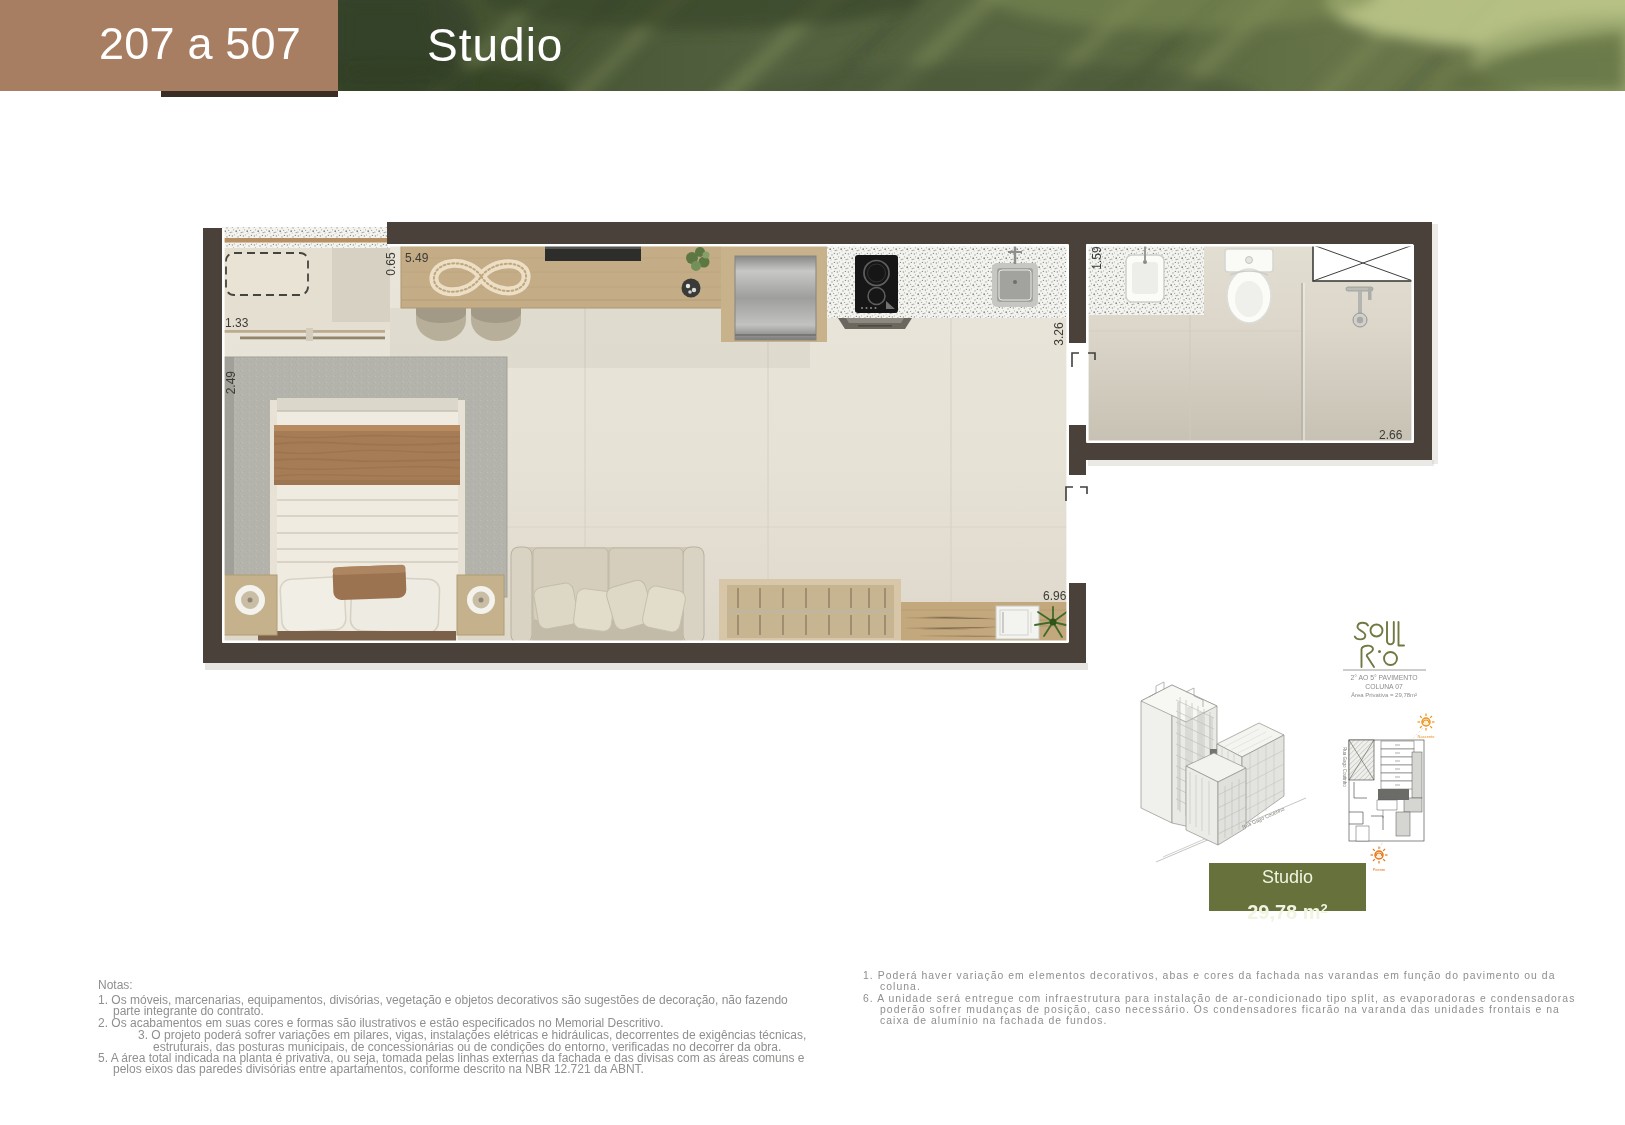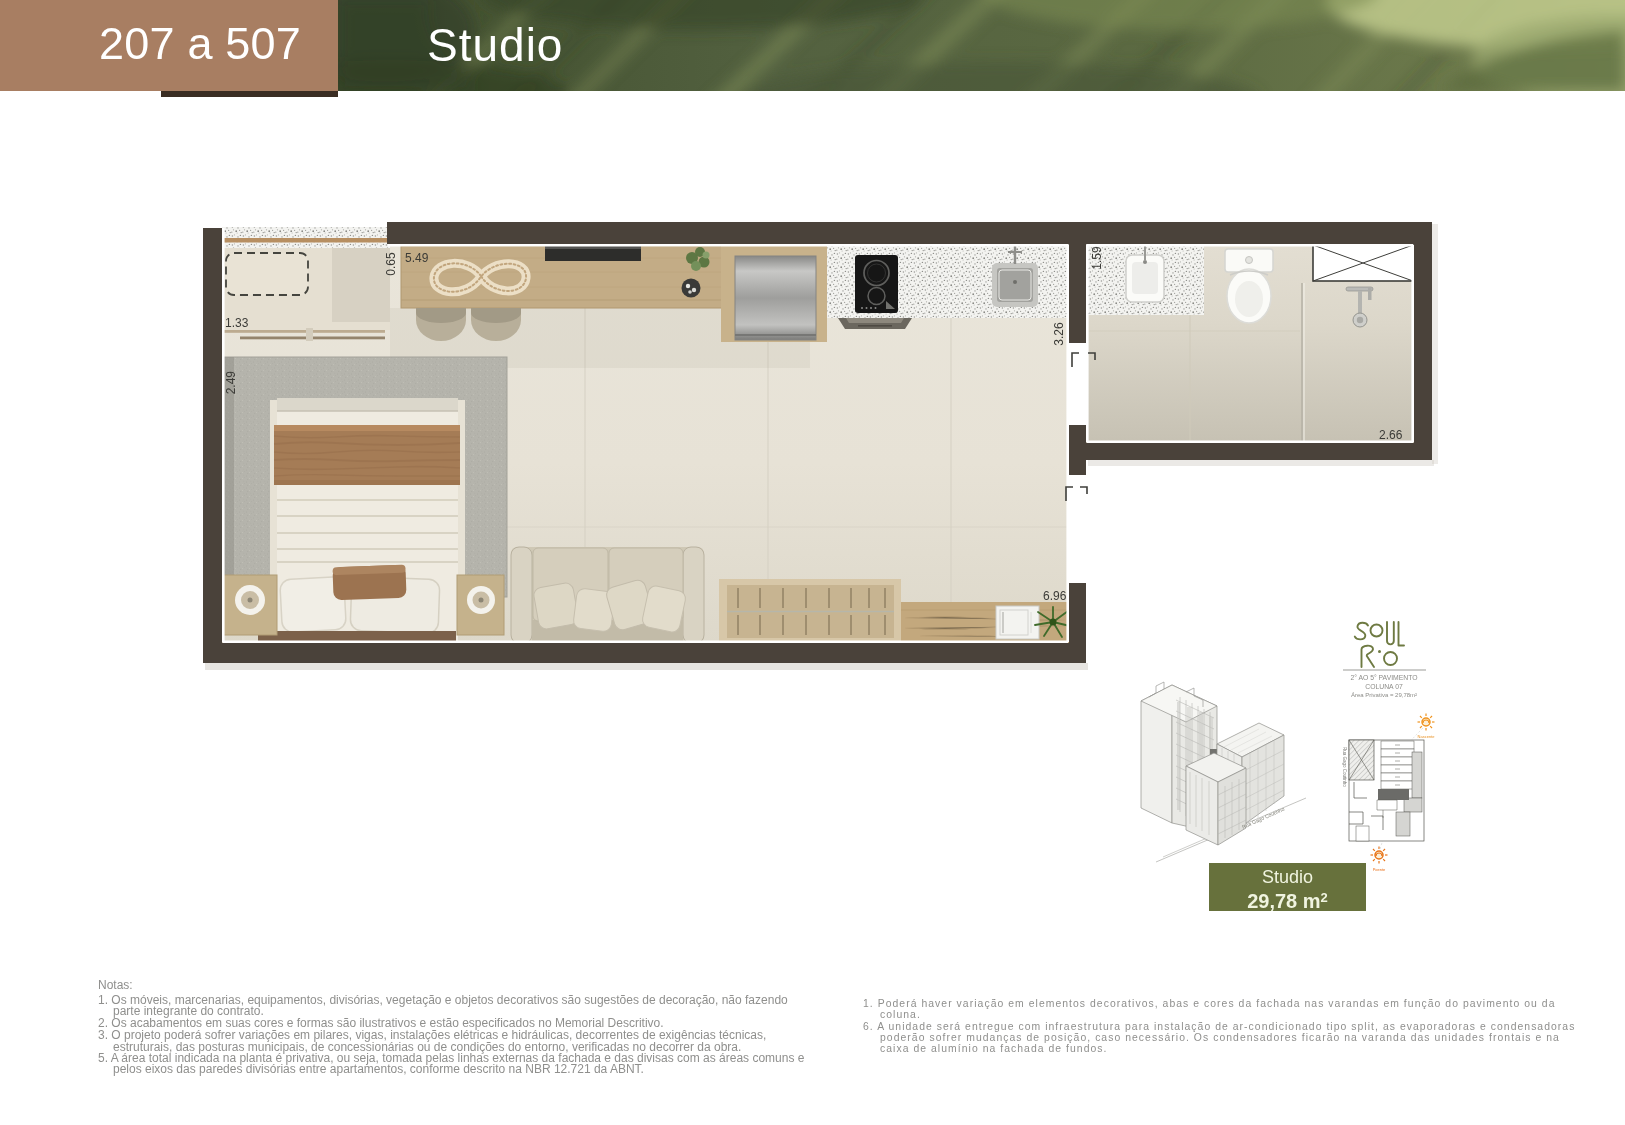--- a/index.html
+++ b/index.html
@@ -585,29 +585,29 @@
 
       <path d="M1354 782 v16 M1354 798 h13 M1349 812 h14 v12 h-14 M1371 816 h12 v14"></path>
       <rect x="1356" y="826" width="13" height="15" fill="#ffffff" stroke-width="0.5"></rect>
       <path d="M1377 800 h20 v10 h-20 Z M1383 810 v8" stroke-width="0.5"></path>
     </g>
     <text transform="translate(1343 747) rotate(90)" font-family="Liberation Sans, sans-serif" font-size="4.5" fill="#7c7c78">Rua Gago Coutinho</text>
   </svg>
 
   <div class="abs" style="left:1209px;top:863px;width:157px;height:48px;background:#67713c;color:#f0f4e0;text-align:center;">
     <div style="font-size:18px;margin-top:5px;line-height:19px;">Studio</div>
-    <div style="font-size:20px;font-weight:bold;line-height:21px;">29,78 m<span style="font-size:13px;vertical-align:6px;">2</span></div>
+    <div style="font-size:20px;font-weight:bold;line-height:21px;margin-top:11px;">29,78 m<span style="font-size:13px;vertical-align:6px;">2</span></div>
   </div>
 
   <div class="abs" style="left:98px;top:980px;width:720px;color:#8f8f8d;font-size:12px;line-height:11.2px;">
     <div style="margin-bottom:4px;">Notas:</div>
     <div style="padding-left:15px;text-indent:-15px;">1. Os móveis, marcenarias, equipamentos, divisórias, vegetação e objetos decorativos são sugestões de decoração, não fazendo parte integrante do contrato.</div>
     <div style="padding-left:15px;text-indent:-15px;">2. Os acabamentos em suas cores e formas são ilustrativos e estão especificados no Memorial Descritivo.</div>
-    <div style="padding-left:15px;text-indent:-15px;margin-top:1.5px;">3. O projeto poderá sofrer variações em pilares, vigas, instalações elétricas e hidráulicas, decorrentes de exigências técnicas, estruturais, das posturas municipais, de concessionárias ou de condições do entorno, verificadas no decorrer da obra.</div>
+    <div style="padding-left:15px;text-indent:-15px;margin-top:1.5px;margin-left:40px;">3. O projeto poderá sofrer variações em pilares, vigas, instalações elétricas e hidráulicas, decorrentes de exigências técnicas, estruturais, das posturas municipais, de concessionárias ou de condições do entorno, verificadas no decorrer da obra.</div>
     <div style="padding-left:15px;text-indent:-15px;">5. A área total indicada na planta é privativa, ou seja, tomada pelas linhas externas da fachada e das divisas com as áreas comuns e pelos eixos das paredes divisórias entre apartamentos, conforme descrito na NBR 12.721 da ABNT.</div>
   </div>
 
-  <div class="abs" style="left:863px;top:970px;width:728px;color:#8f8f8d;font-size:10.4px;line-height:11.3px;letter-spacing:1.05px;margin-top:28px;">
+  <div class="abs" style="left:863px;top:970px;width:728px;color:#8f8f8d;font-size:10.4px;line-height:11.3px;letter-spacing:1.05px;">
     <div style="padding-left:17px;text-indent:-17px;">1. Poderá haver variação em elementos decorativos, abas e cores da fachada nas varandas em função do pavimento ou da coluna.</div>
     <div style="padding-left:17px;text-indent:-17px;">6. A unidade será entregue com infraestrutura para instalação de ar-condicionado tipo split, as evaporadoras e condensadoras poderão sofrer mudanças de posição, caso necessário. Os condensadores ficarão na varanda das unidades frontais e na caixa de alumínio na fachada de fundos.</div>
   </div>
 
 </div>
 
 </body></html>

